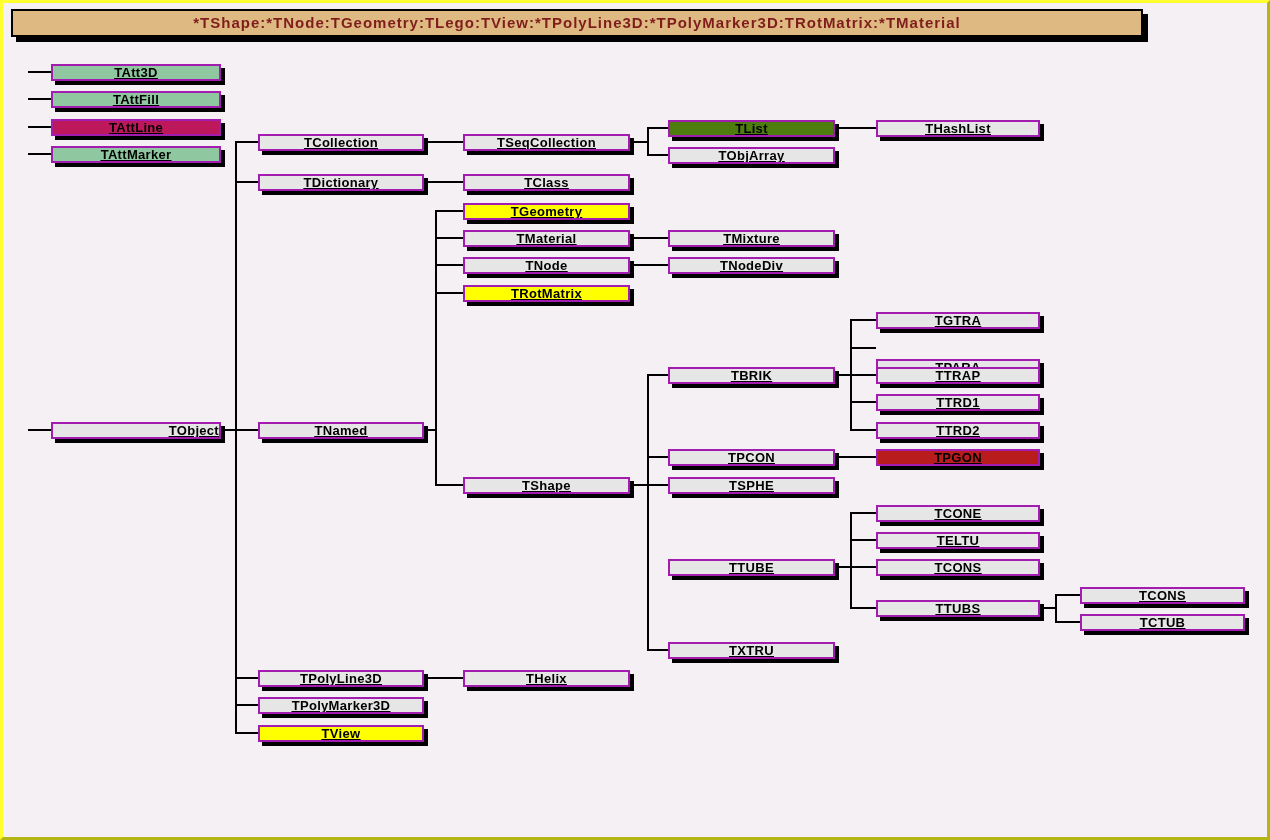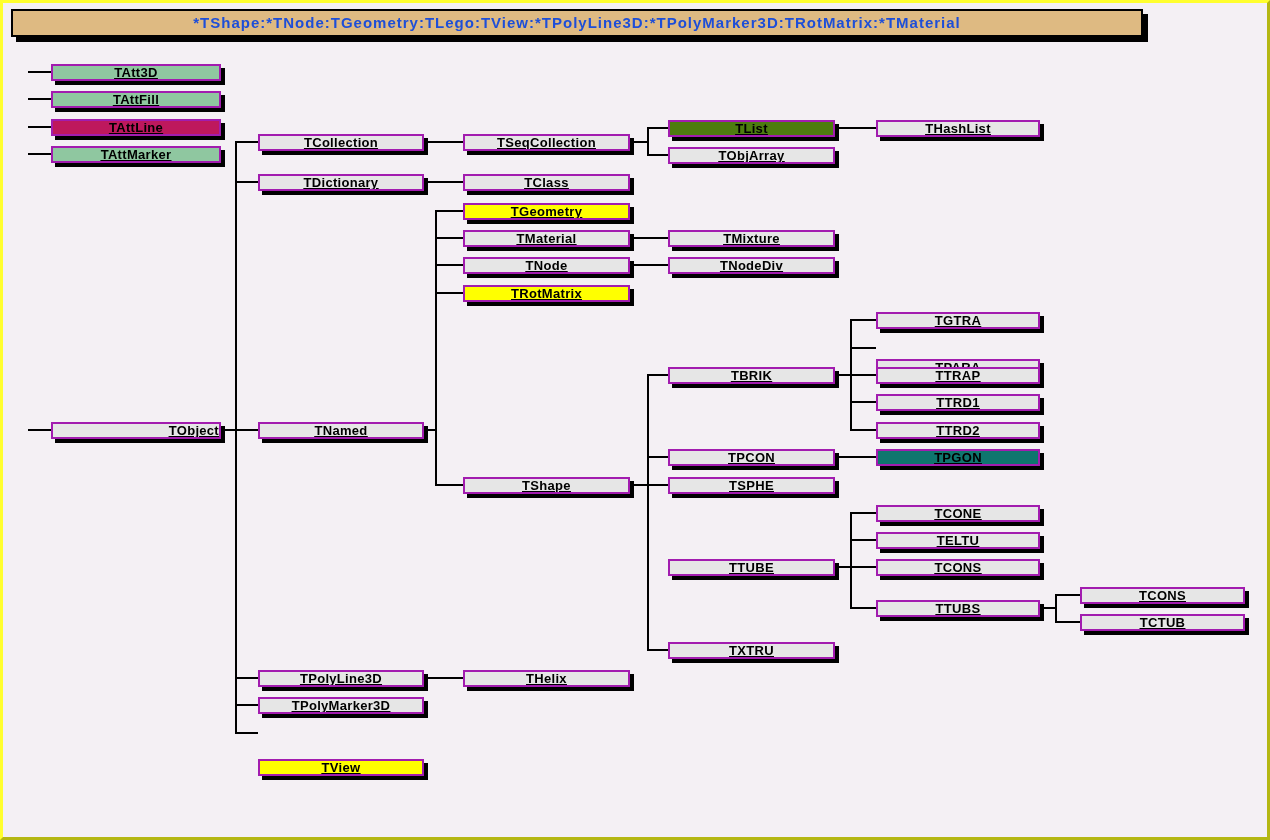--- a/index.html
+++ b/index.html
@@ -20,21 +20,21 @@
   .title-box {
     position: absolute;
     box-sizing: border-box;
     border: 2px solid #000;
     text-align: center;
     font-weight: bold;
     font-size: 15px;
     letter-spacing: 1px;
     line-height: 24px;
     white-space: nowrap;
-    color: #1d4ed8;
+    color: #7f1d1d;
   }
   .node {
     position: absolute;
     box-sizing: border-box;
     border: 2px solid #a21caf;
     text-align: center;
     overflow: hidden;
     cursor: pointer;
     text-decoration: underline;
   }
@@ -133,21 +133,21 @@
       </div>
       <div class="node" style="left: 255px; top: 419px; width: 166px; height: 17px; background: rgb(230, 230, 230); box-shadow: rgb(0, 0, 0) 4px 4px 0px 0px;">
         <span>TNamed</span>
       </div>
       <div class="node" style="left: 255px; top: 667px; width: 166px; height: 17px; background: rgb(230, 230, 230); box-shadow: rgb(0, 0, 0) 4px 4px 0px 0px;">
         <span>TPolyLine3D</span>
       </div>
       <div class="node" style="left: 255px; top: 694px; width: 166px; height: 17px; background: rgb(230, 230, 230); box-shadow: rgb(0, 0, 0) 4px 4px 0px 0px;">
         <span>TPolyMarker3D</span>
       </div>
-      <div class="node" style="left: 255px; top: 756px; width: 166px; height: 17px; background: rgb(255, 255, 0); box-shadow: rgb(0, 0, 0) 4px 4px 0px 0px;">
+      <div class="node" style="left: 255px; top: 722px; width: 166px; height: 17px; background: rgb(255, 255, 0); box-shadow: rgb(0, 0, 0) 4px 4px 0px 0px;">
         <span>TView</span>
       </div>
       <div class="node" style="left: 460px; top: 131px; width: 167px; height: 17px; background: rgb(230, 230, 230); box-shadow: rgb(0, 0, 0) 4px 4px 0px 0px;">
         <span>TSeqCollection</span>
       </div>
       <div class="node" style="left: 460px; top: 171px; width: 167px; height: 17px; background: rgb(230, 230, 230); box-shadow: rgb(0, 0, 0) 4px 4px 0px 0px;">
         <span>TClass</span>
       </div>
       <div class="node" style="left: 460px; top: 200px; width: 167px; height: 17px; background: rgb(255, 255, 0); box-shadow: rgb(0, 0, 0) 4px 4px 0px 0px;">
         <span>TGeometry</span>
@@ -205,21 +205,21 @@
       </div>
       <div class="node" style="left: 873px; top: 364px; width: 164px; height: 17px; background: rgb(230, 230, 230); box-shadow: rgb(0, 0, 0) 4px 4px 0px 0px;">
         <span>TTRAP</span>
       </div>
       <div class="node" style="left: 873px; top: 391px; width: 164px; height: 17px; background: rgb(230, 230, 230); box-shadow: rgb(0, 0, 0) 4px 4px 0px 0px;">
         <span>TTRD1</span>
       </div>
       <div class="node" style="left: 873px; top: 419px; width: 164px; height: 17px; background: rgb(230, 230, 230); box-shadow: rgb(0, 0, 0) 4px 4px 0px 0px;">
         <span>TTRD2</span>
       </div>
-      <div class="node" style="left: 873px; top: 446px; width: 164px; height: 17px; background: #0f766e; box-shadow: rgb(0, 0, 0) 4px 4px 0px 0px;">
+      <div class="node" style="left: 873px; top: 446px; width: 164px; height: 17px; background: #b91c1c; box-shadow: rgb(0, 0, 0) 4px 4px 0px 0px;">
         <span>TPGON</span>
       </div>
       <div class="node" style="left: 873px; top: 502px; width: 164px; height: 17px; background: rgb(230, 230, 230); box-shadow: rgb(0, 0, 0) 4px 4px 0px 0px;">
         <span>TCONE</span>
       </div>
       <div class="node" style="left: 873px; top: 529px; width: 164px; height: 17px; background: rgb(230, 230, 230); box-shadow: rgb(0, 0, 0) 4px 4px 0px 0px;">
         <span>TELTU</span>
       </div>
       <div class="node" style="left: 873px; top: 556px; width: 164px; height: 17px; background: rgb(230, 230, 230); box-shadow: rgb(0, 0, 0) 4px 4px 0px 0px;">
         <span>TCONS</span>

